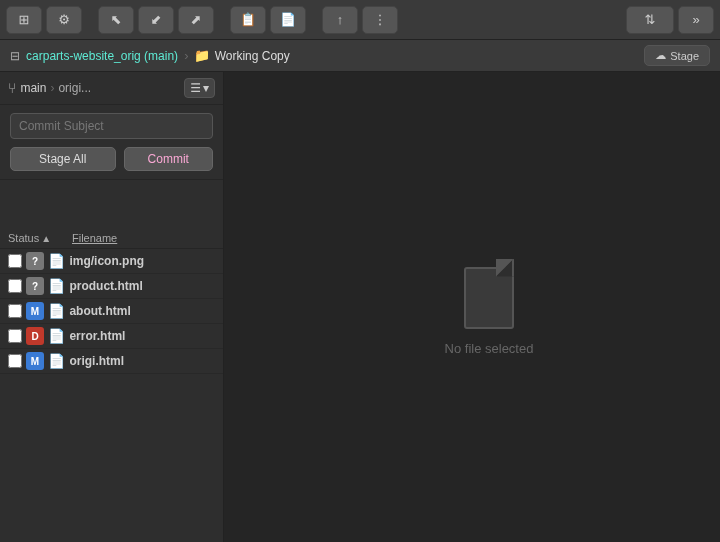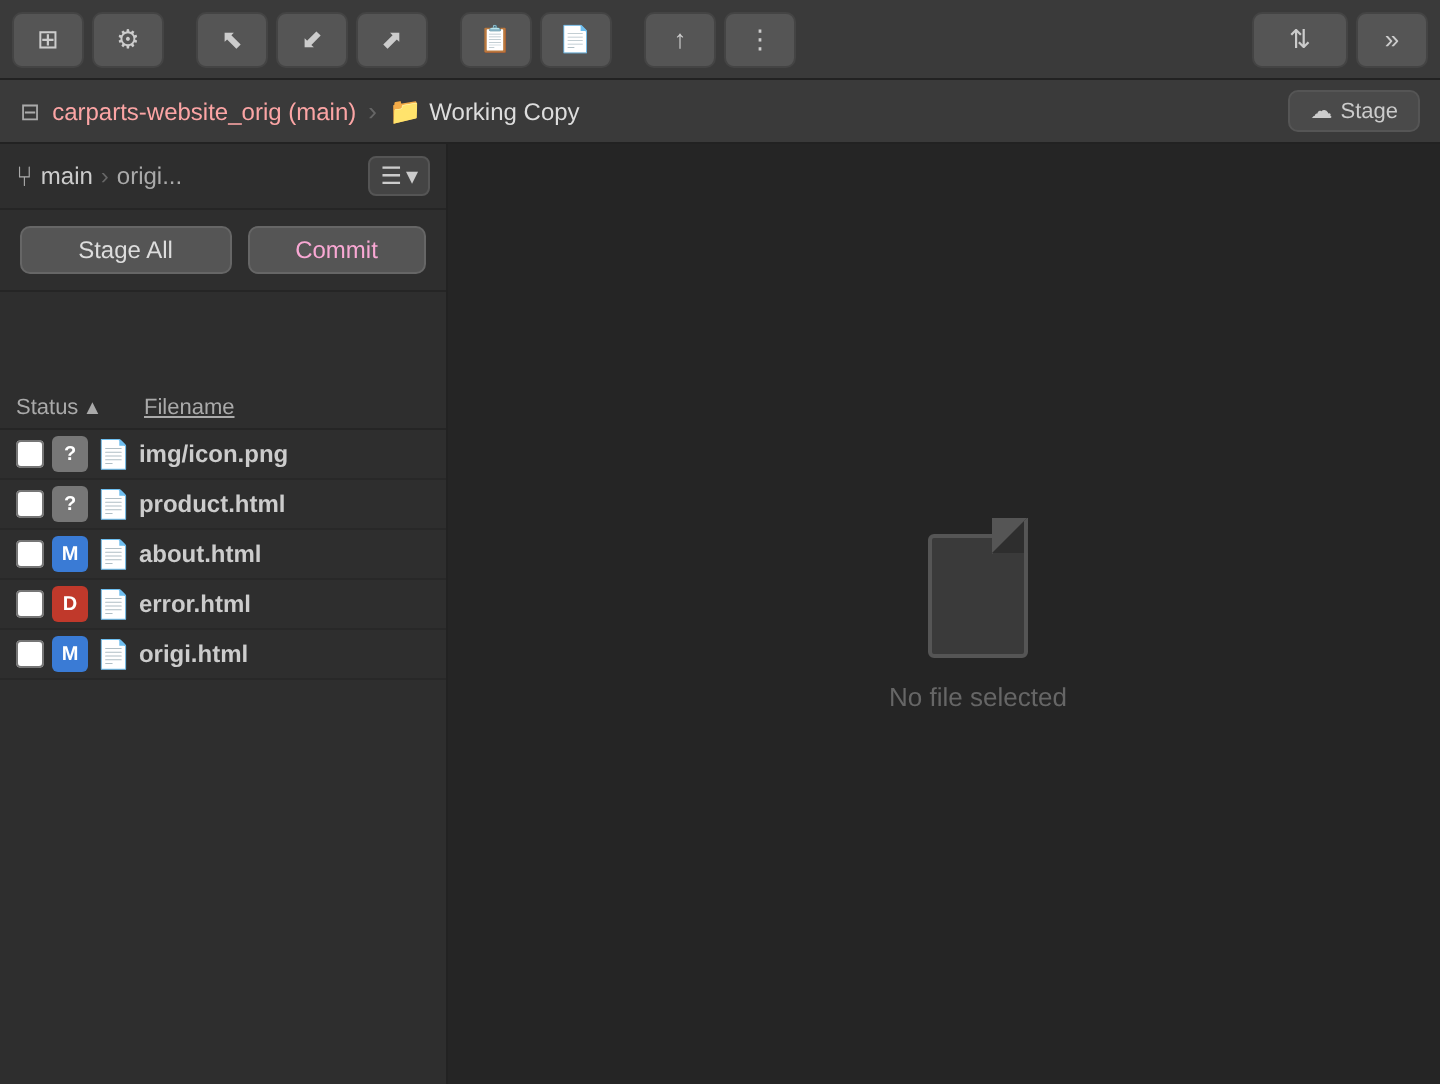--- a/index.html
+++ b/index.html
@@ -62,21 +62,21 @@
       background: #3a3a3a;
       border-bottom: 1px solid #222;
       height: 32px;
       padding: 0 10px;
       gap: 6px;
     }
     .breadcrumb-item {
       display: flex;
       align-items: center;
       gap: 4px;
-      color: #fca5a5;
+      color: #5eead4;
       font-size: 12px;
     }
     .breadcrumb-sep {
       color: #666;
       font-size: 13px;
     }
     .breadcrumb-active {
       color: #ddd;
       font-weight: 500;
       display: flex;
@@ -382,20 +382,21 @@
       <span class="branch-name">main</span>
       <span class="branch-sep">›</span>
       <span class="branch-orig">origi...</span>
       <div class="branch-menu">
         <span>☰</span>
         <span>▾</span>
       </div>
     </div>
 
     <div class="commit-area">
+      <input class="commit-subject-input" type="text" placeholder="Commit Subject" style="">
       <div class="commit-buttons">
         <button class="stage-all-btn">Stage All</button>
         <button class="commit-btn">Commit</button>
       </div>
     </div>
 
     <div class="file-table">
       <div class="file-table-header">
         <div class="col-status">
           <span>Status</span>

